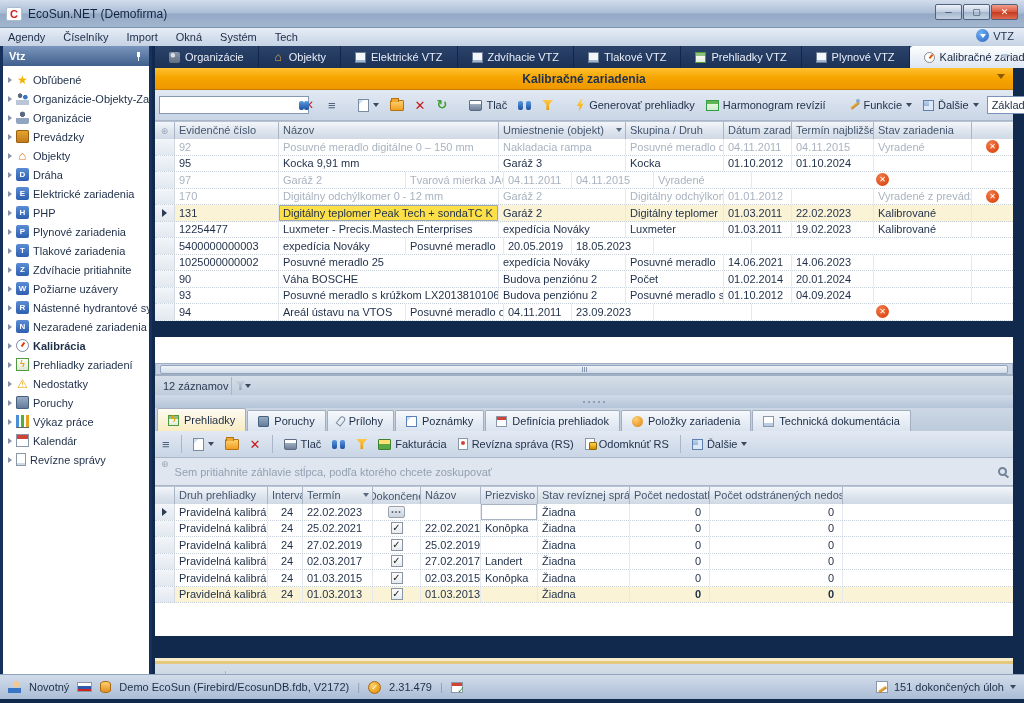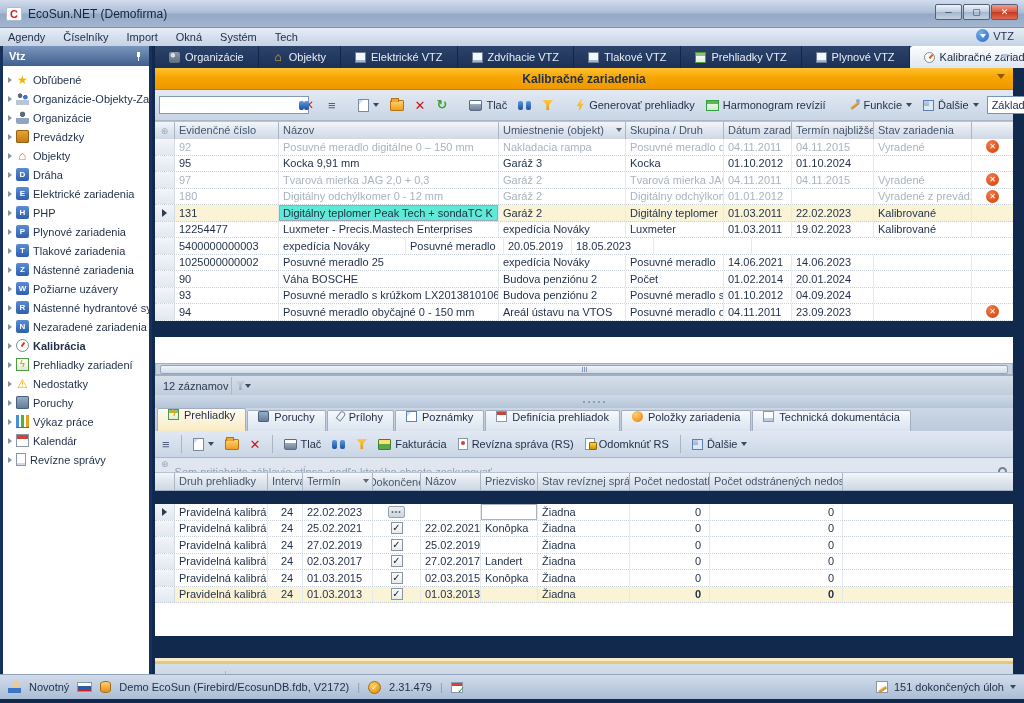--- a/index.html
+++ b/index.html
@@ -111,41 +111,41 @@
   .hcell{border-right:1px solid #aab6c6;color:#44566e;padding:2px 0 0 4px;white-space:nowrap;overflow:hidden;position:relative;height:17px}
   .hind{flex:0 0 20px;display:flex;align-items:center;justify-content:center;color:#9aa7b8;font-size:9px;padding:0}
   .sortdn{position:absolute;right:3px;top:6px;border:3px solid transparent;border-top:4px solid #5a6a7e}
   .grow{display:flex;height:16.5px;background:#fff;border-bottom:1px dotted #c8d0da;align-items:stretch}
   .gcell{border-right:1px solid #e4e9f0;padding:1.5px 0 0 4px;white-space:nowrap;overflow:hidden}
   .rind{flex:0 0 20px;border-right:1px solid #d4dbе4;border-right:1px solid #d4dbe4;background:linear-gradient(#f2f5f9,#e2e8f0);display:flex;align-items:center;justify-content:center}
   .rind i{display:none;border-left:5px solid #2c3c52;border-top:4px solid transparent;border-bottom:4px solid transparent}
   .arrow .rind i{display:block}
   .dimmed{color:#a9b3c0}
   .grow.selected{background:#faf3d6}
-  .grow.selected .c-name{background:#5eead4;box-shadow:inset 0 0 0 1px #9aa8ba}
+  .grow.selected .c-name{background:#fde047;box-shadow:inset 0 0 0 1px #9aa8ba}
   
   .c-id{flex:0 0 104px}.c-name{flex:0 0 220px}.c-loc{flex:0 0 127px}.c-group{flex:0 0 98px}
   .c-date{flex:0 0 68px}.c-next{flex:0 0 82px}.c-state{flex:0 0 98px}
   .c-x{flex:1;display:flex;align-items:center;justify-content:center;border-right:none;padding:0}
   .xic{display:none;width:13px;height:13px;border-radius:50%;background:radial-gradient(circle at 35% 30%,#f07a4a,#d83b01);color:#fff;font-size:8px;font-weight:bold;line-height:13px;text-align:center}
   .removed .xic{display:block}
   .gbody1{top:139px;background:#fff}
   .gfill1{top:337px;height:26px;background:#fff}
   .hscroll{top:363px;height:12px;background:#c6d2e2;border:1px solid #9fafc4;display:flex;align-items:center;justify-content:center}
   .hthumb{width:99%;height:9px;background:linear-gradient(#f0f4f9,#d2dce8);border:1px solid #93a5bc;border-radius:2px;display:flex;align-items:center;justify-content:center;gap:1px}
   .hthumb i{width:1px;height:5px;background:#8598b0}
   .gfoot{display:flex;align-items:center;gap:0;background:linear-gradient(#d6dfe9,#c0ccdc);border-top:1px solid #9fafc4;padding:0 8px;color:#2a3a52}
   .gfoot1{top:375px;height:20px}
   .ffun{width:10px;height:9px;background:linear-gradient(#c8d2de,#93a2b6);clip-path:polygon(0 0,100% 0,62% 45%,62% 100%,38% 100%,38% 45%)}
   .split{top:395px;height:13px;background:linear-gradient(#cfdae8,#b4c4d8);display:flex;align-items:center;justify-content:center}
   .split i{width:2px;height:2px;border-radius:50%;background:#7f8fa5;box-shadow:5px 0 0 #7f8fa5,10px 0 0 #7f8fa5,15px 0 0 #7f8fa5,20px 0 0 #7f8fa5}
 
   
   .dtabs{top:408px;height:23px;background:linear-gradient(#cdd7e4,#bccadb);display:flex;align-items:flex-end;padding-left:2px;gap:1px}
-  .dtab{height:21px;display:flex;align-items:flex-start;gap:5px;padding:0 10px;background:linear-gradient(#f6f9fc,#dae3ef);border:1px solid #a2aebf;border-bottom:none;border-radius:2px 2px 0 0;color:#1c2c46;white-space:nowrap}
+  .dtab{height:21px;display:flex;align-items:center;gap:5px;padding:0 10px;background:linear-gradient(#f6f9fc,#dae3ef);border:1px solid #a2aebf;border-bottom:none;border-radius:2px 2px 0 0;color:#1c2c46;white-space:nowrap}
   .dtab.active{background:linear-gradient(#fefbf2,#f8ecc2);height:23px;font-weight:normal}
   .dti{width:11px;height:11px;position:relative;display:inline-flex}
   .dti-grid{background:linear-gradient(#fff,#e2ecd8);border:1px solid #4f9a3f;box-shadow:inset 0 3px 0 #8fc080}
   .dti-grid::after{content:"ϟ";position:absolute;left:2px;top:-2px;color:#e8a000;font-weight:bold;font-size:9px}
   .dti-dev{background:linear-gradient(#9fb2c8,#5f7896);border-radius:2px;box-shadow:inset 0 0 0 1px #46608 0;box-shadow:inset 0 0 0 1px #466080}
   .dti-clip{width:6px;height:10px;border:1.5px solid #7a8aa0;border-radius:3px 3px 0 0;transform:rotate(38deg)}
   .dti-note{background:linear-gradient(135deg,#cfe0f4 3px,#fff 3px);border:1px solid #5a82b8}
   .dti-cal{background:linear-gradient(#d04437 0 3px,#fff 3px);border:1px solid #8a97a8}
   .dti-ball{background:radial-gradient(circle at 35% 30%,#ffd070,#e08010);border-radius:50%}
   .dti-tdoc{background:#fff;border:1px solid #8a97a8;box-shadow:inset 0 -3px 0 #b8cce4}
@@ -153,21 +153,21 @@
   .groupby{top:458px;height:28px;background:#dfe6ef;border-bottom:1px solid #aab7c6;display:flex;align-items:center;color:#93a0b2;padding:0 6px;gap:6px}
   .i-gearsm{color:#9aa7b8;font-size:9px;align-self:flex-start;margin-top:1px}
   .i-mag{margin-left:auto;width:9px;height:9px;border:2px solid #72839a;border-radius:50%;position:relative}
   .i-mag::after{content:"";position:absolute;right:-4px;bottom:-3px;width:5px;height:2px;background:#72839a;transform:rotate(40deg)}
   
   .d-type{flex:0 0 93px}.d-int{flex:0 0 35px;text-align:center}.d-term{flex:0 0 70px}
   .d-done{flex:0 0 48px;display:flex;align-items:center;justify-content:center;padding:0}
   .d-date{flex:0 0 60px}.d-prie{flex:0 0 57px}.d-stav{flex:0 0 92px}
   .d-def{flex:0 0 80px;text-align:right;padding-right:8px}.d-fix{flex:0 0 133px;text-align:right;padding-right:8px}
   .d-rest{flex:1;border-right:none}
-  .dghead{top:472px}
+  .dghead{top:486px}
   .dgbody{top:504px;background:#fff}
   .chk{display:none;width:12px;height:12px;background:linear-gradient(#fdfdfd,#e8ebef);border:1px solid #8a94a2;color:#1a1a1a;font-size:10px;font-weight:bold;line-height:10px;text-align:center}
   .done .chk{display:block}
   .pbtn{display:none;width:17px;height:12px;background:linear-gradient(#eef1f5,#cbd3dc);border:1px solid #98a2ae;border-radius:2px;color:#5a6a7e;font-size:7px;line-height:9px;text-align:center;letter-spacing:1px}
   .pending .pbtn{display:block}
   .pending .d-prie{background:#fff;box-shadow:inset 0 0 0 1px #a8b2c0}
   .grow.selected .d-def,.grow.selected .d-fix{font-weight:bold}
   .dgfill{top:603px;height:33px;background:#fff}
   .gfoot2{top:660px;height:38px}
   .ystrip{top:658px;height:6px;background:linear-gradient(#f8ecc8 0 3px,#e3c87e 3px)}
@@ -269,21 +269,21 @@
         <span class="slab">Plynové zariadenia</span>
       </div>
         <div class="sitem">
         <span class="exp"></span>
         <span class="sic i-letter">T</span>
         <span class="slab">Tlakové zariadenia</span>
       </div>
         <div class="sitem">
         <span class="exp"></span>
         <span class="sic i-letter">Z</span>
-        <span class="slab">Nástenné zariadenia</span>
+        <span class="slab">Zdvíhacie pritiahnite</span>
       </div>
         <div class="sitem">
         <span class="exp"></span>
         <span class="sic i-letter">W</span>
         <span class="slab">Požiarne uzávery</span>
       </div>
         <div class="sitem">
         <span class="exp"></span>
         <span class="sic i-letter">R</span>
         <span class="slab">Nástenné hydrantové sy...</span>
@@ -478,33 +478,32 @@
       <span class="gcell c-loc">Garáž 3</span>
       <span class="gcell c-group">Kocka</span>
       <span class="gcell c-date">01.10.2012</span>
       <span class="gcell c-next">01.10.2024</span>
       <span class="gcell c-state"></span>
       <span class="gcell c-x"></span>
     </div>
       <div class="grow dimmed removed">
       <span class="rind"></span>
       <span class="gcell c-id">97</span>
-      <span class="gcell c-name">Tvarová mierka JAG 2,0 + 0,3</span>
       <span class="gcell c-loc">Garáž 2</span>
       <span class="gcell c-group">Tvarová mierka JAG</span>
       <span class="gcell c-date">04.11.2011</span>
       <span class="gcell c-next">04.11.2015</span>
       <span class="gcell c-state">Vyradené</span>
       <span class="gcell c-x">
           <span class="xic">✕</span>
         </span>
     </div>
       <div class="grow dimmed removed">
       <span class="rind"></span>
-      <span class="gcell c-id">180</span>
+      <span class="gcell c-id">170</span>
       <span class="gcell c-name">Digitálny odchýlkomer 0 - 12 mm</span>
       <span class="gcell c-loc">Garáž 2</span>
       <span class="gcell c-group">Digitálny odchýlkome</span>
       <span class="gcell c-date">01.01.2012</span>
       <span class="gcell c-next"></span>
       <span class="gcell c-state">Vyradené z prevádzky</span>
       <span class="gcell c-x">
           <span class="xic">✕</span>
         </span>
     </div>
@@ -571,21 +570,20 @@
       <span class="gcell c-loc">Budova penziónu 2</span>
       <span class="gcell c-group">Posuvné meradlo s kr</span>
       <span class="gcell c-date">01.10.2012</span>
       <span class="gcell c-next">04.09.2024</span>
       <span class="gcell c-state"></span>
       <span class="gcell c-x"></span>
     </div>
       <div class="grow removed">
       <span class="rind"></span>
       <span class="gcell c-id">94</span>
-      <span class="gcell c-name">Posuvné meradlo obyčajné 0 - 150 mm</span>
       <span class="gcell c-loc">Areál ústavu na VTOS</span>
       <span class="gcell c-group">Posuvné meradlo obyč</span>
       <span class="gcell c-date">04.11.2011</span>
       <span class="gcell c-next">23.09.2023</span>
       <span class="gcell c-state"></span>
       <span class="gcell c-x">
           <span class="xic">✕</span>
         </span>
     </div>
     </div>

